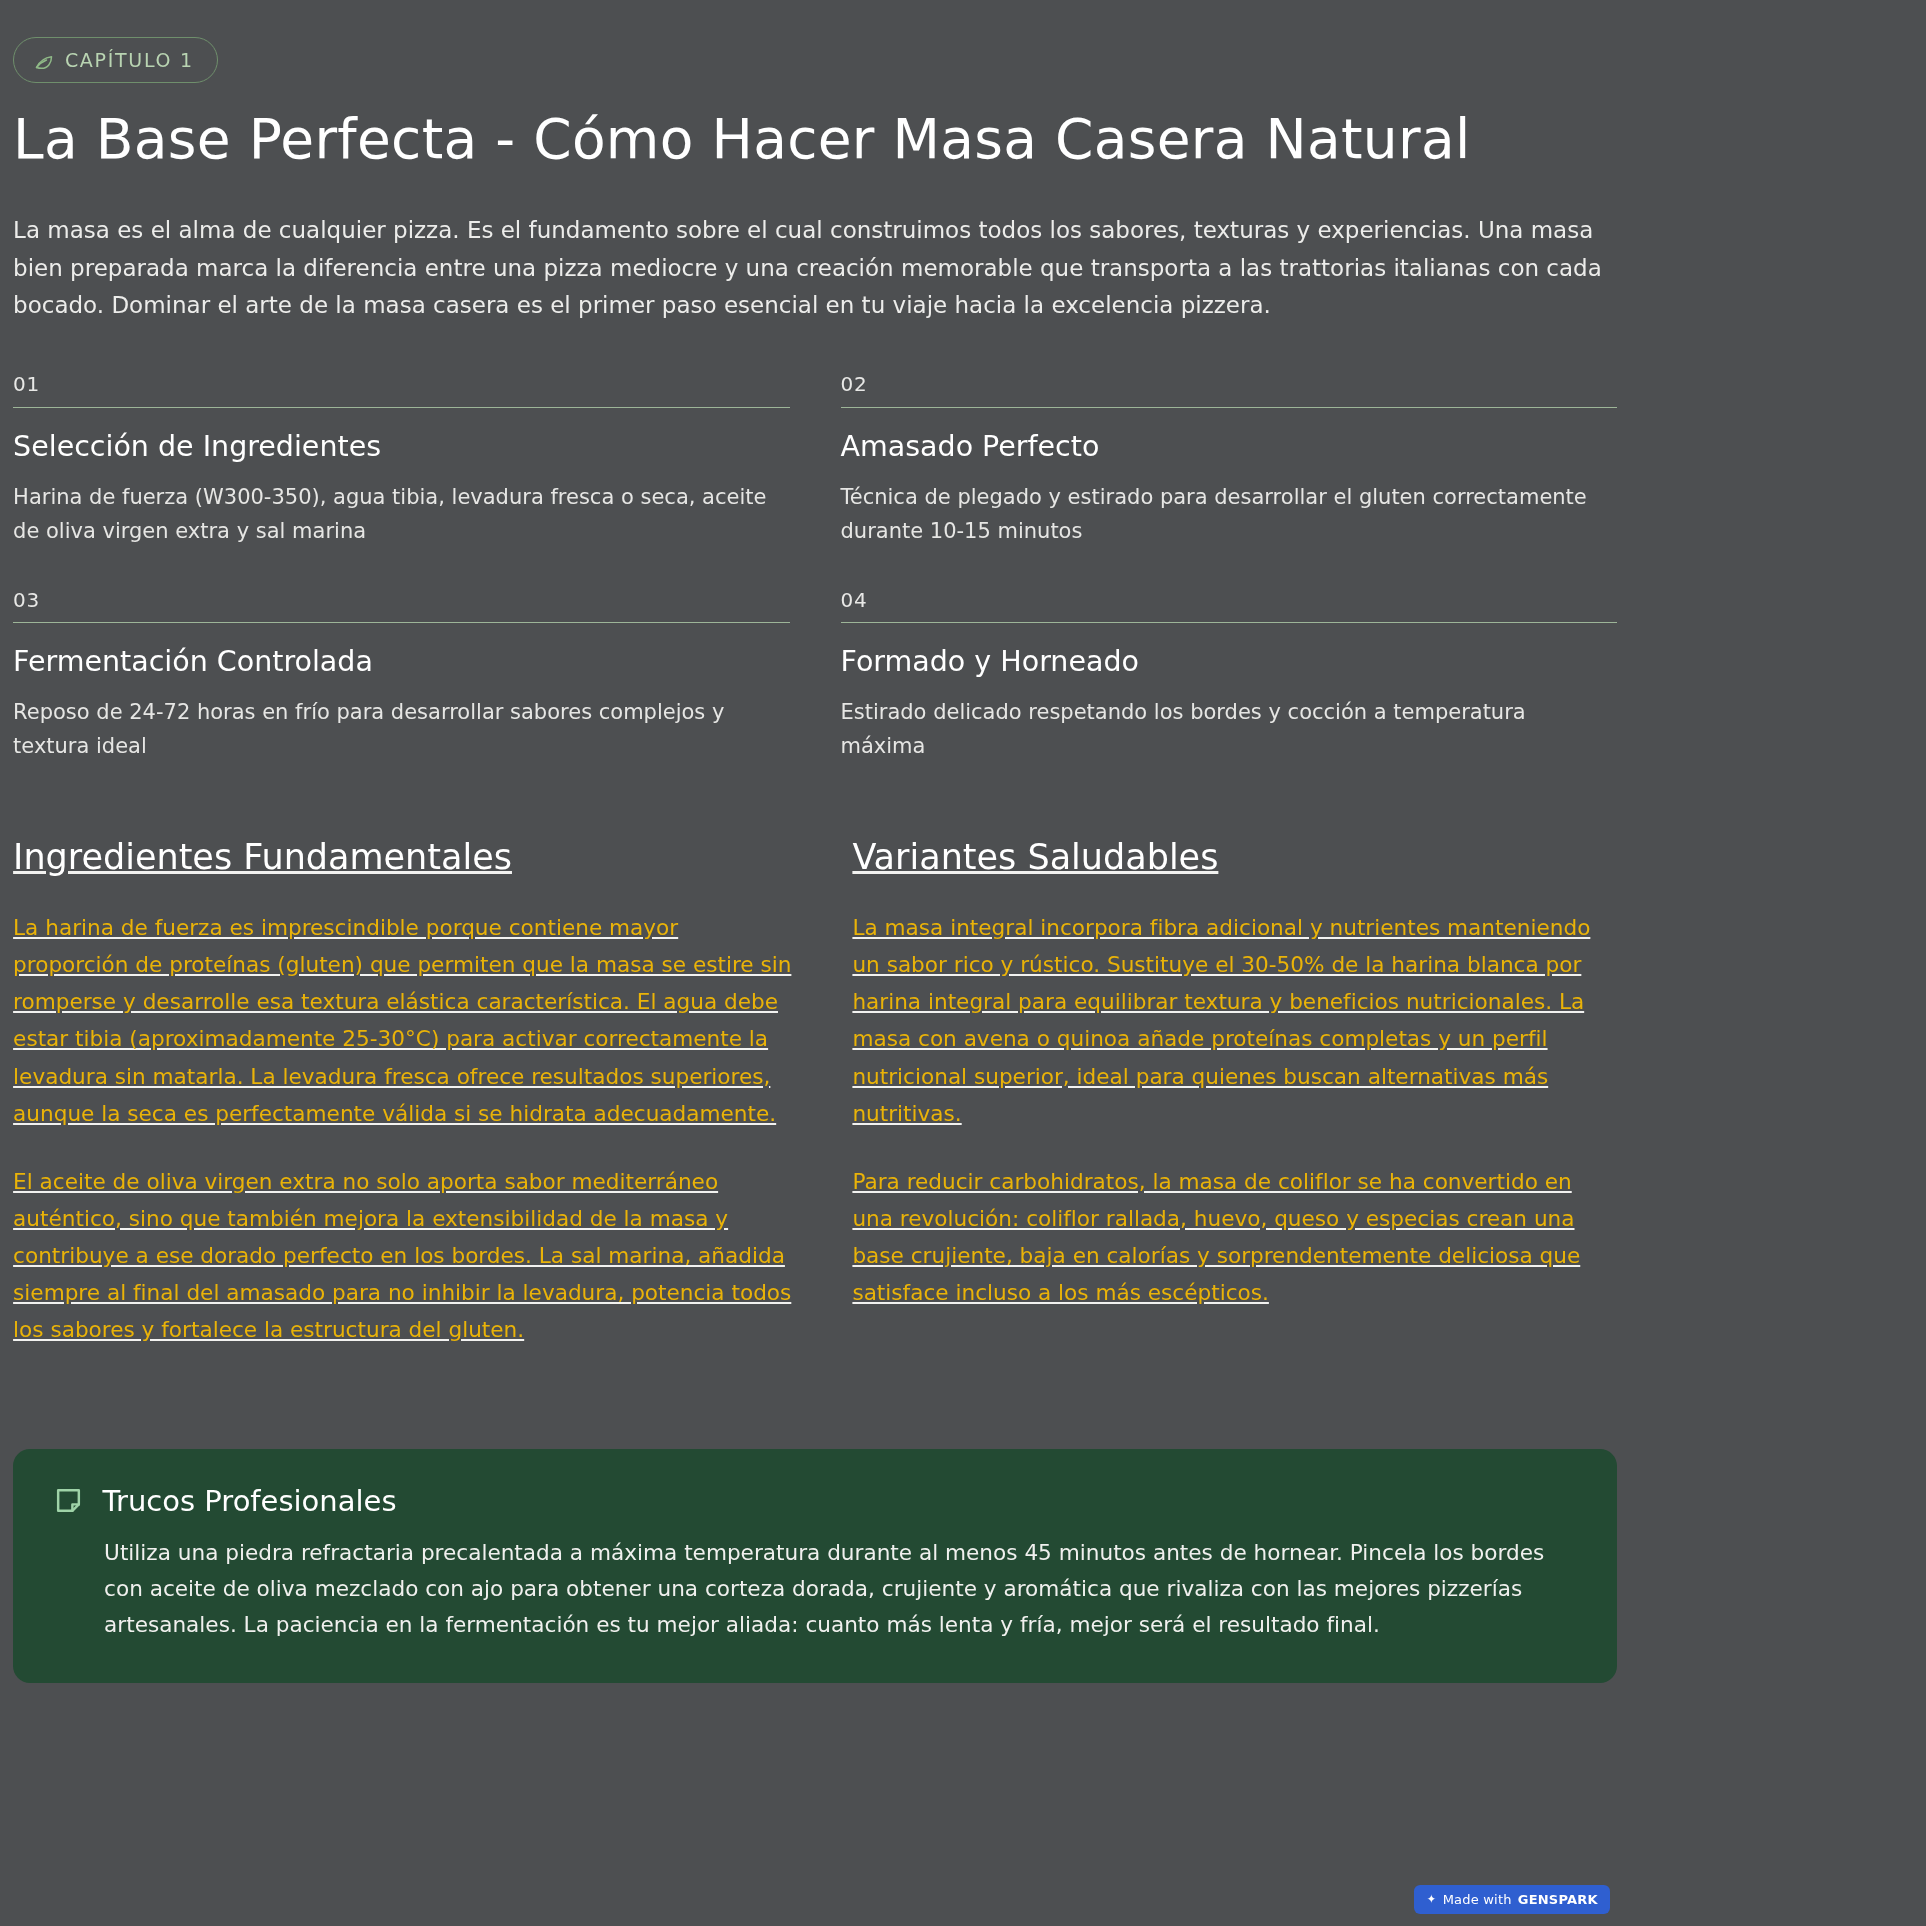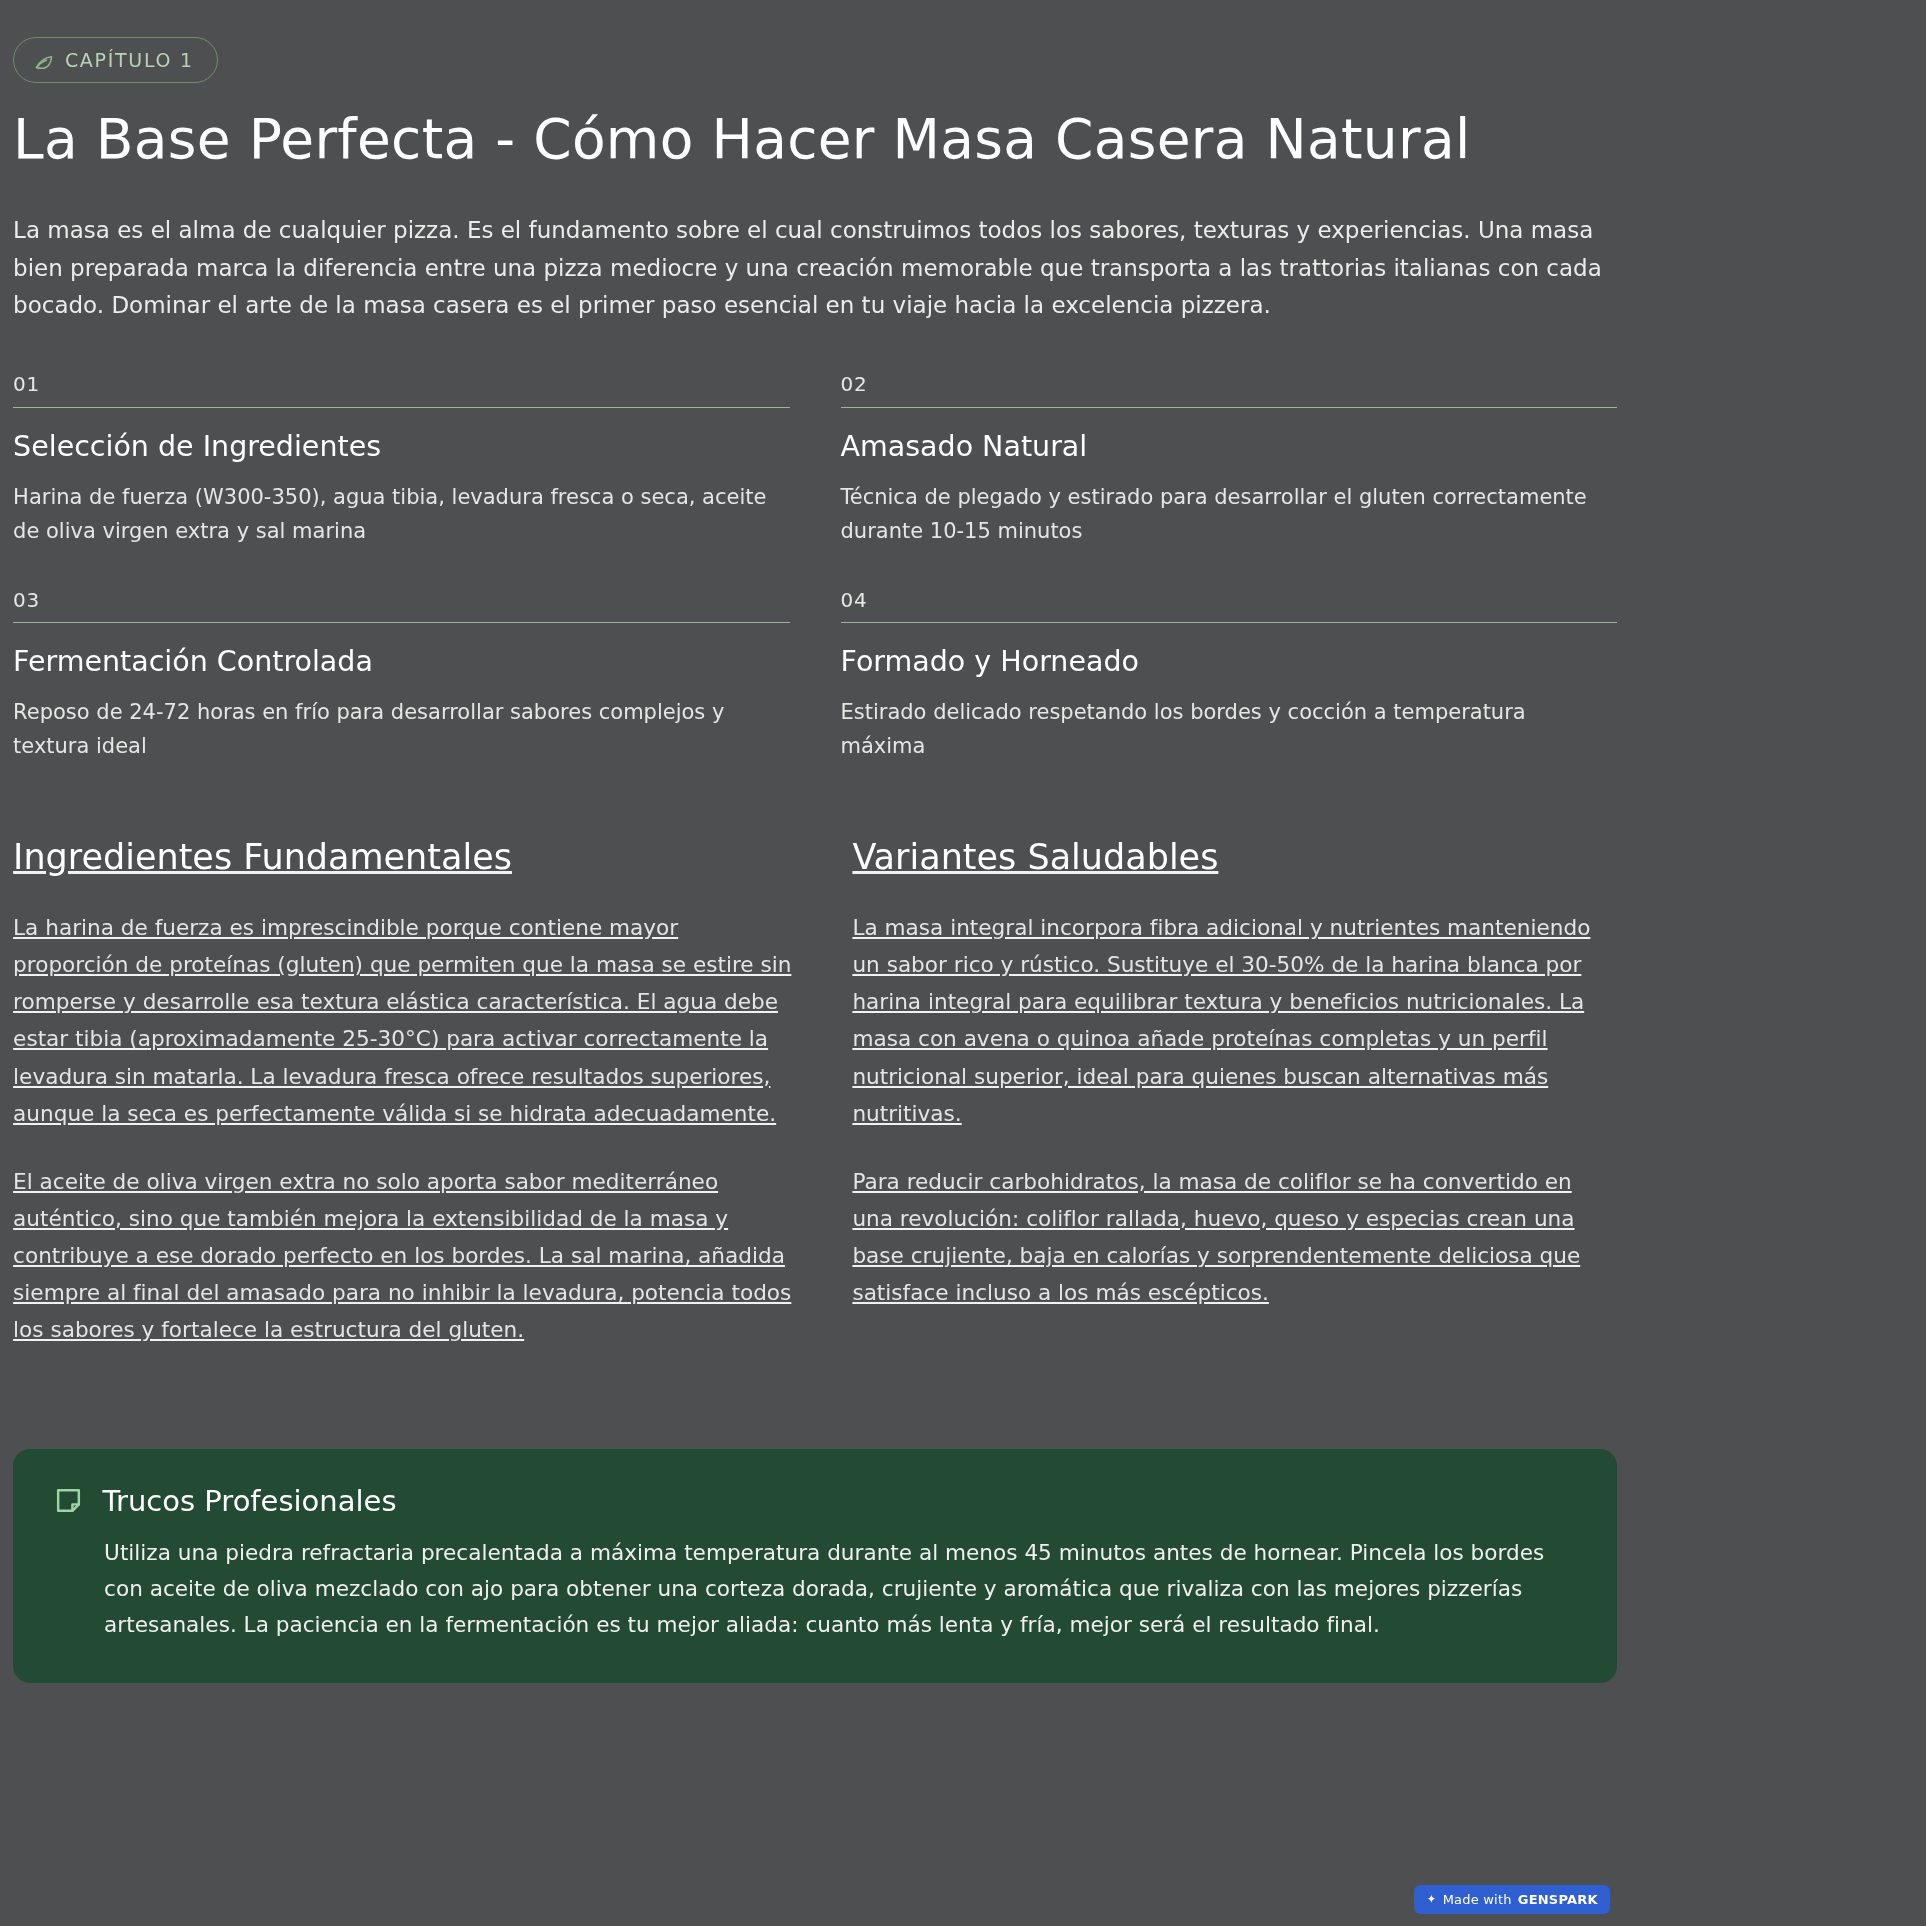--- a/index.html
+++ b/index.html
@@ -107,21 +107,21 @@
   .cols h2 {
     font-size: 35px;
     font-weight: 400;
     margin: 0 0 32px 0;
     color: #ffffff;
   }
   .cols p {
     font-size: 21.6px;
     line-height: 1.72;
     margin: 0 0 31px 0;
-    color: #e5e5e5;
+    color: #eab308;
   }
   .cols .col.right { padding-left: 15.4px; }
 
   
   .tips {
     background: #234a33;
     border-radius: 17px;
     padding: 35px 43px 40px 40px;
     margin-top: 28px;
   }
@@ -190,21 +190,21 @@
     <p class="lead">La masa es el alma de cualquier pizza. Es el fundamento sobre el cual construimos todos los sabores, texturas y experiencias. Una masa bien preparada marca la diferencia entre una pizza mediocre y una creación memorable que transporta a las trattorias italianas con cada bocado. Dominar el arte de la masa casera es el primer paso esencial en tu viaje hacia la excelencia pizzera.</p>
 
     <div class="steps">
       <div class="step">
         <div class="num">01</div>
         <h3>Selección de Ingredientes</h3>
         <p>Harina de fuerza (W300-350), agua tibia, levadura fresca o seca, aceite de oliva virgen extra y sal marina</p>
       </div>
       <div class="step">
         <div class="num">02</div>
-        <h3>Amasado Natural</h3>
+        <h3>Amasado Perfecto</h3>
         <p>Técnica de plegado y estirado para desarrollar el gluten correctamente durante 10-15 minutos</p>
       </div>
       <div class="step">
         <div class="num">03</div>
         <h3>Fermentación Controlada</h3>
         <p>Reposo de 24-72 horas en frío para desarrollar sabores complejos y textura ideal</p>
       </div>
       <div class="step">
         <div class="num">04</div>
         <h3>Formado y Horneado</h3>

